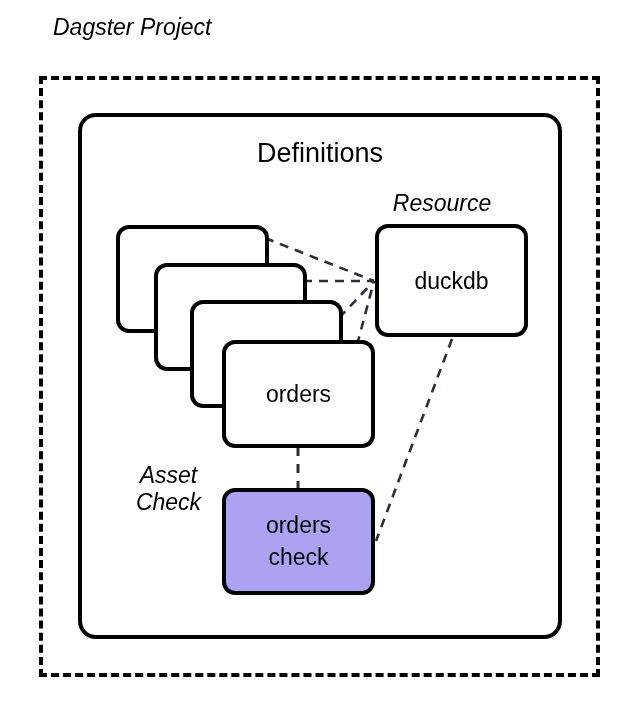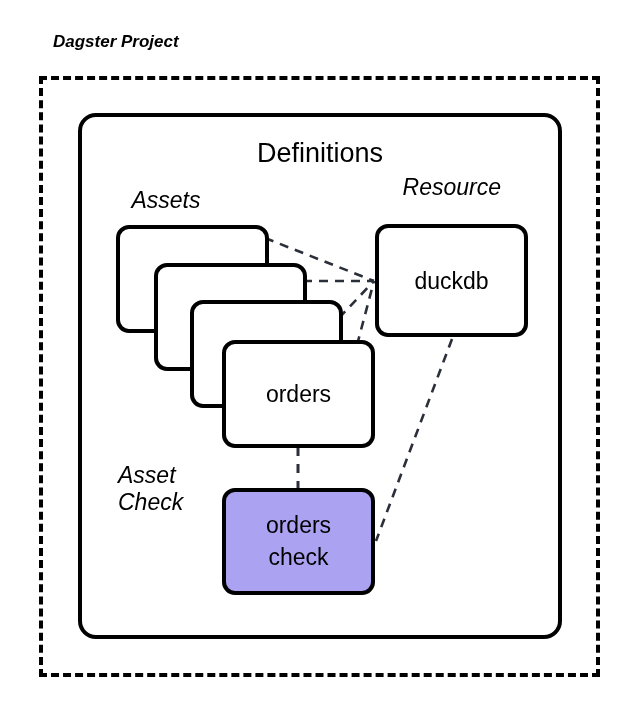--- a/index.html
+++ b/index.html
@@ -28,54 +28,54 @@
     position: absolute;
     color: #000000;
     white-space: pre;
     line-height: 1.18;
   }
   .label-italic {
     font-style: italic;
     font-weight: 400;
   }
   .project-title {
-    font-size: 17px;
+    font-size: 23px;
     font-style: italic;
-    font-weight: 700;
+    font-weight: 400;
     left: 53px;
-    top: 32px;
+    top: 14px;
   }
   .definitions-title {
     font-size: 27px;
     font-weight: 400;
     width: 484px;
     left: 78px;
     top: 138px;
     text-align: center;
   }
   .assets-label {
     font-size: 23px;
     left: 116px;
     top: 187px;
     width: 100px;
     text-align: center;
   }
   .resource-label {
     font-size: 23px;
     left: 383px;
-    top: 174px;
+    top: 190px;
     width: 118px;
-    text-align: right;
+    text-align: center;
   }
   .assetcheck-label {
     font-size: 23px;
     left: 118px;
     top: 462px;
     width: 101px;
-    text-align: left;
+    text-align: center;
   }
   .card-text {
     position: absolute;
     font-size: 23px;
     color: #000000;
     text-align: center;
     left: 0;
     right: 0;
     top: 50%;
     transform: translateY(-50%);
@@ -133,21 +133,20 @@
 <div id="canvas">
 
   <div class="outer-frame"></div>
 
   <div class="txt project-title">Dagster Project</div>
 
   <div class="inner-frame"></div>
 
   <div class="txt definitions-title">Definitions</div>
 
-  <div class="txt label-italic assets-label">Assets</div>
   <div class="txt label-italic resource-label">Resource</div>
   <div class="txt label-italic assetcheck-label"><span>Asset</span><br><span>Check</span></div>
 
   <svg id="svg-layer" viewBox="0 0 638 713" xmlns="http://www.w3.org/2000/svg">
     <g stroke="#2B2F3A" stroke-width="2.6" fill="none" stroke-dasharray="9 7" stroke-linecap="butt">
       <line x1="265" y1="238" x2="374" y2="281"></line>
       <line x1="303" y1="281" x2="374" y2="281"></line>
       <line x1="339" y1="318" x2="374" y2="281"></line>
       <line x1="357" y1="345" x2="374" y2="281"></line>
       <line x1="452" y1="339" x2="376" y2="541"></line>

